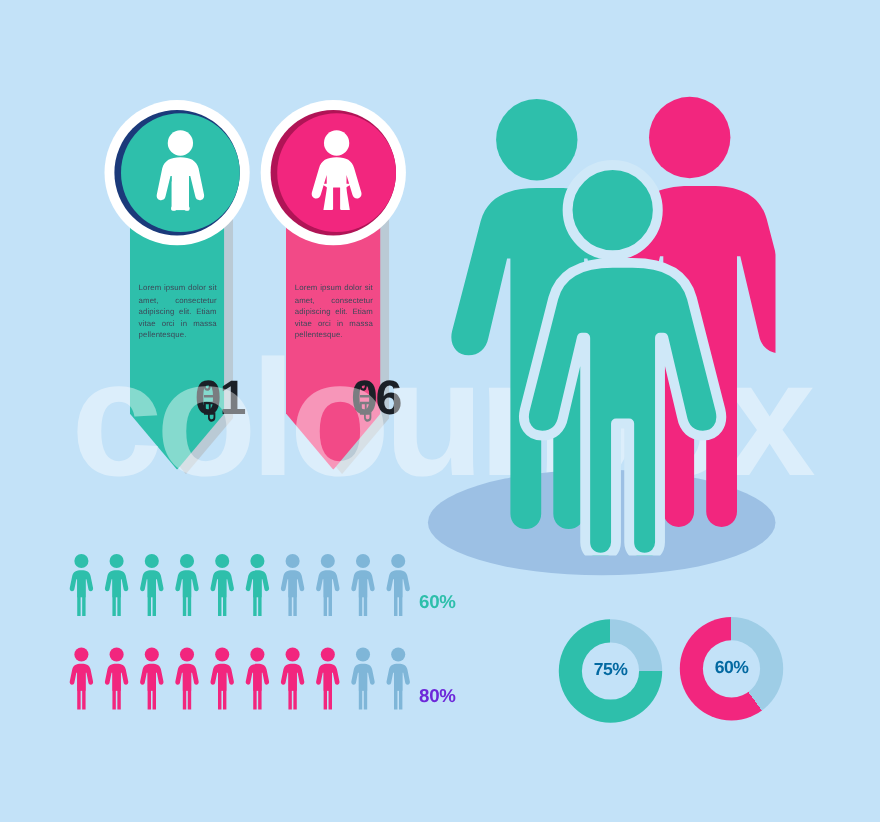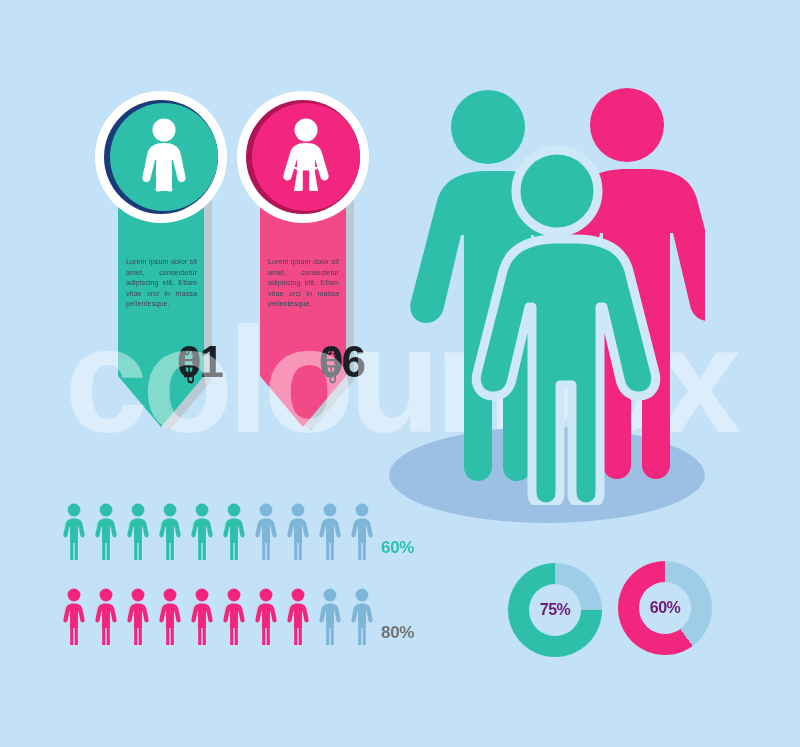--- a/index.html
+++ b/index.html
@@ -91,21 +91,21 @@
   
   .donut{position:absolute;width:94px;height:94px;border-radius:50%;}
   .donut-hole{
     position:absolute;left:50%;top:50%;
     transform:translate(-50%,-50%);
     width:52px;height:52px;border-radius:50%;
     background:#c3e2f8;
     display:flex;align-items:center;justify-content:center;
   }
   .donut-label{
-    font-size:16px;font-weight:bold;color:#701a75;letter-spacing:-.5px;
+    font-size:16px;font-weight:bold;color:#0369a1;letter-spacing:-.5px;
   }
 </style>
 </head>
 <body>
 
 <div id="stage">
 
   <div class="abs" style="left:126px;top:196px;">
     <div class="banner-shadow"></div>
   </div>
@@ -289,21 +289,21 @@
         <circle cx="14" cy="7" r="6.4" fill="#7fb6d8"></circle>
         <path d="M14 15.5 C9.2 15.5 6.6 17 5.7 20.5 L3.4 31.5 C3.1 33.2 4.1 34.4 5.5 34.4 C6.6 34.4 7.4 33.7 7.6 32.6 L9.4 23.5 L10.2 23.5 L10.2 57 L13.3 57 L13.3 39.5 L14.7 39.5 L14.7 57 L17.8 57 L17.8 23.5 L18.6 23.5 L20.4 32.6 C20.6 33.7 21.4 34.4 22.5 34.4 C23.9 34.4 24.9 33.2 24.6 31.5 L22.3 20.5 C21.4 17 18.8 15.5 14 15.5 Z" fill="#7fb6d8"></path>
         <rect x="10.2" y="22" width="7.6" height="18" fill="#7fb6d8"></rect>
       </svg>
       <svg width="28" height="58" viewBox="0 0 28 58">
         <circle cx="14" cy="7" r="6.4" fill="#7fb6d8"></circle>
         <path d="M14 15.5 C9.2 15.5 6.6 17 5.7 20.5 L3.4 31.5 C3.1 33.2 4.1 34.4 5.5 34.4 C6.6 34.4 7.4 33.7 7.6 32.6 L9.4 23.5 L10.2 23.5 L10.2 57 L13.3 57 L13.3 39.5 L14.7 39.5 L14.7 57 L17.8 57 L17.8 23.5 L18.6 23.5 L20.4 32.6 C20.6 33.7 21.4 34.4 22.5 34.4 C23.9 34.4 24.9 33.2 24.6 31.5 L22.3 20.5 C21.4 17 18.8 15.5 14 15.5 Z" fill="#7fb6d8"></path>
         <rect x="10.2" y="22" width="7.6" height="18" fill="#7fb6d8"></rect>
       </svg>
     </div>
-  <div class="pct-label" style="left:381px;top:620px;color:#737373;">80%</div>
+  <div class="pct-label" style="left:381px;top:620px;color:#6d28d9;">80%</div>
 
   <div class="donut" id="donut-teal" style="left: 508px; top: 560px; background: conic-gradient(rgb(158, 205, 230) 0deg, rgb(158, 205, 230) 90deg, rgb(46, 191, 171) 90deg, rgb(46, 191, 171) 360deg);">
     <div class="donut-hole">
       <span class="donut-label">75%</span>
     </div>
   </div>
 
   <div class="donut" id="donut-pink" style="left: 618px; top: 558px; background: conic-gradient(rgb(158, 205, 230) 0deg, rgb(158, 205, 230) 144deg, rgb(242, 38, 126) 144deg, rgb(242, 38, 126) 360deg);">
     <div class="donut-hole">
       <span class="donut-label">60%</span>

